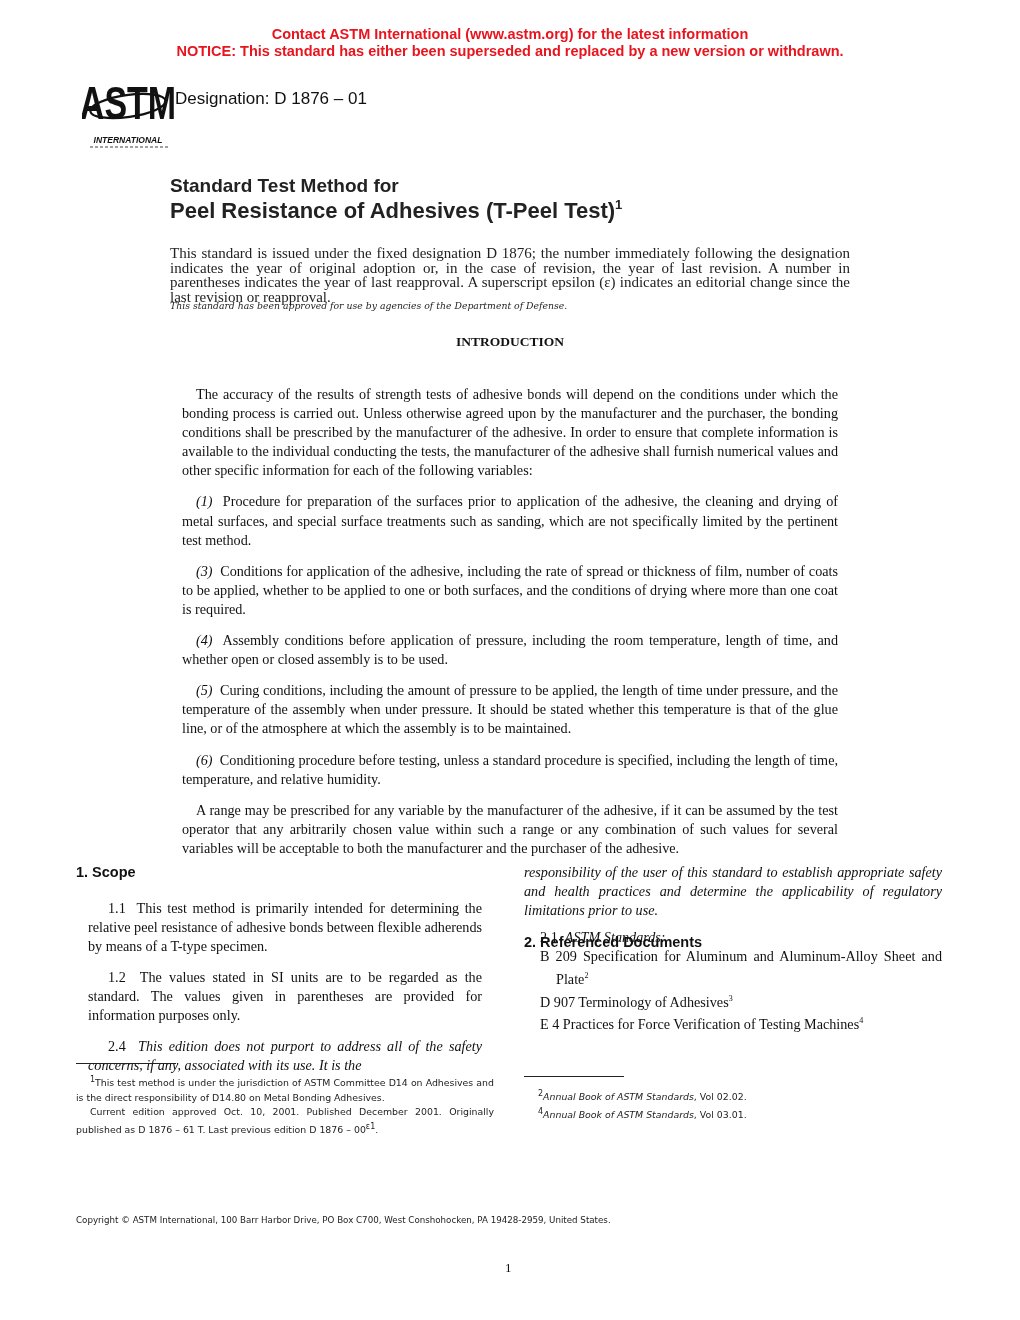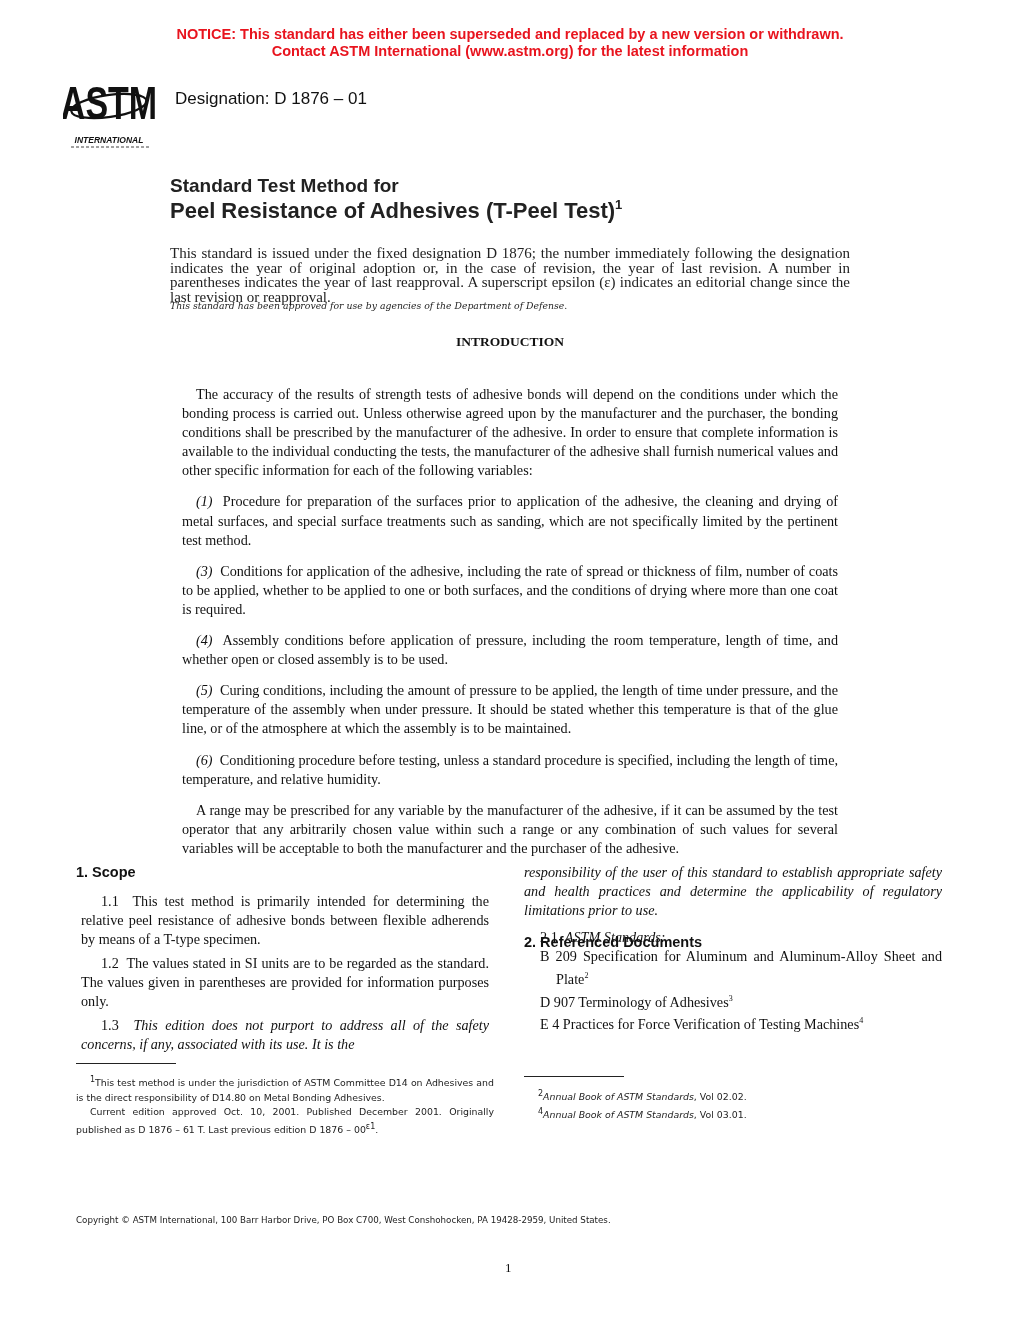--- a/index.html
+++ b/index.html
@@ -1,47 +1,47 @@
 <!DOCTYPE html>
 <html><head>
 <meta charset="utf-8">
 <style>
   html, body { margin:0; padding:0; background:#ffffff; }
   body { width:1020px; height:1320px; position:relative; overflow:hidden; color:#111; }
   .abs { position:absolute; }
   .notice { left:0; width:1020px; top:26px; text-align:center; color:#e8141e; font-family:"Liberation Sans", sans-serif; font-weight:bold; font-size:14.5px; line-height:17px; }
-  .logo { left:63px; top:76px; width:96px; height:74px; }
+  .logo { left:82px; top:76px; width:96px; height:74px; }
   .designation { left:175px; top:89px; font-family:"Liberation Sans", sans-serif; font-size:17px; color:#111; }
   .title1 { left:170px; top:175px; font-family:"Liberation Sans", sans-serif; font-size:19px; font-weight:bold; color:#222; }
   .title2 { left:170px; top:197px; font-family:"Liberation Sans", sans-serif; font-size:22px; font-weight:bold; color:#222; }
   .title2 sup { font-size:13px; vertical-align:9px; }
   .issue { left:170px; top:246px; width:680px; font-family:Liberation Serif, serif; font-size:15px; line-height:14.5px; text-align:justify; color:#222; }
   .dod { left:170px; top:300px; font-family:"DejaVu Serif", serif; font-style:italic; font-size:9.3px; color:#222; }
   .intro-h { left:170px; width:680px; top:334px; text-align:center; font-family:"Liberation Serif", serif; font-weight:bold; font-size:13.5px; }
   .intro { left:170px; top:373px; width:680px; font-family:"Liberation Serif", serif; font-size:14.2px; line-height:19.1px; text-align:justify; color:#111; }
   .intro p { margin:12px; text-indent:14px; }
   .sec-h { font-family:Liberation Sans, sans-serif; font-weight:bold; font-size:14.5px; }
   .col { font-family:"Liberation Serif", serif; font-size:14.2px; line-height:19px; text-align:justify; color:#111; }
-  .col p { margin:5px; text-indent:20px; }
+  .col p { margin:12px; text-indent:20px; }
   .refs { font-family:"Liberation Serif", serif; font-size:14.2px; line-height:19px; color:#111; }
   .refs div { padding-left:16px; text-indent:-16px; }
   .fn-rule { height:1px; background:#222; width:100px; }
   .fn { font-family:"DejaVu Sans", sans-serif; font-size:9.4px; line-height:14.5px; color:#222; text-align:justify; }
   .fn p { margin:0; text-indent:14px; }
   .fn sup, .refs sup { font-size:8px; }
   .copyright { left:76px; top:1215px; font-family:"DejaVu Sans", sans-serif; font-size:8.7px; color:#222; }
   .pagenum { left:505px; top:1260px; font-family:"Liberation Serif", serif; font-size:13px; }
   .it { font-style:italic; }
 </style>
 </head>
 <body>
 
 <div class="abs notice">
+  <div>Contact ASTM International (www.astm.org) for the latest information</div>
   <div>NOTICE: This standard has either been superseded and replaced by a new version or withdrawn.</div>
-  <div>Contact ASTM International (www.astm.org) for the latest information</div>
 </div>
 
 <div class="abs logo">
   <svg width="96" height="74" viewBox="0 0 96 74">
     <ellipse cx="46" cy="30" rx="38" ry="11" fill="none" stroke="#111" stroke-width="2.2" transform="rotate(-8 46 30)"></ellipse>
     <text x="46" y="44" text-anchor="middle" font-family="Liberation Sans, sans-serif" font-weight="bold" font-size="34" fill="#111" transform="scale(1,1.35) translate(0,-12)">ASTM</text>
     <text x="46" y="67" text-anchor="middle" font-family="Liberation Sans, sans-serif" font-weight="bold" font-style="italic" font-size="8.5" fill="#111">INTERNATIONAL</text>
     <line x1="8" y1="71" x2="88" y2="71" stroke="#111" stroke-width="0.8" stroke-dasharray="3 2"></line>
   </svg>
 </div>
@@ -63,21 +63,21 @@
   <p><span class="it">(4)</span>&nbsp; <span>Assembly conditions before application of pressure, including the room temperature, length of time, and whether open or closed assembly is to be used.</span></p>
   <p><span class="it">(5)</span>&nbsp; <span>Curing conditions, including the amount of pressure to be applied, the length of time under pressure, and the temperature of the assembly when under pressure. It should be stated whether this temperature is that of the glue line, or of the atmosphere at which the assembly is to be maintained.</span></p>
   <p><span class="it">(6)</span>&nbsp; <span>Conditioning procedure before testing, unless a standard procedure is specified, including the length of time, temperature, and relative humidity.</span></p>
   <p>A range may be prescribed for any variable by the manufacturer of the adhesive, if it can be assumed by the test operator that any arbitrarily chosen value within such a range or any combination of such values for several variables will be acceptable to both the manufacturer and the purchaser of the adhesive.</p>
 </div>
 
 <div class="abs sec-h" style="left:76px; top:864px;">1.  Scope</div>
 <div class="abs col" style="left:76px; top:887px; width:418px;">
   <p><span>1.1</span>&nbsp; <span>This test method is primarily intended for determining the relative peel resistance of adhesive bonds between flexible adherends by means of a T-type specimen.</span></p>
   <p><span>1.2</span>&nbsp; <span>The values stated in SI units are to be regarded as the standard. The values given in parentheses are provided for information purposes only.</span></p>
-  <p><span>1.3</span>&nbsp; <span class="it">This edition does not purport to address all of the safety concerns, if any, associated with its use. It is the</span></p>
+  <p><span>2.4</span>&nbsp; <span class="it">This edition does not purport to address all of the safety concerns, if any, associated with its use. It is the</span></p>
 </div>
 
 <div class="abs fn-rule" style="left:76px; top:1063px;"></div>
 <div class="abs fn" style="left:76px; top:1073px; width:418px;">
   <p><sup>1</sup><span>This test method is under the jurisdiction of ASTM Committee D14 on Adhesives and is the direct responsibility of D14.80 on Metal Bonding Adhesives.</span></p>
   <p><span>Current edition approved Oct. 10, 2001. Published December 2001. Originally published as D 1876 – 61 T. Last previous edition D 1876 – 00</span><sup>ε1</sup><span>.</span></p>
 </div>
 
 <div class="abs col it" style="left:524px; top:863px; width:418px; text-indent:0;">responsibility of the user of this standard to establish appropriate safety and health practices and determine the applicability of regulatory limitations prior to use.</div>
 

